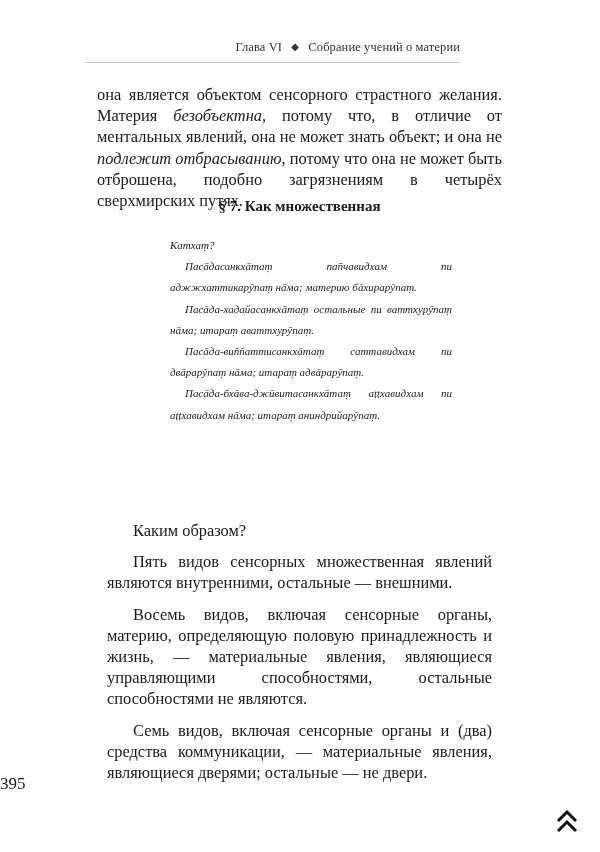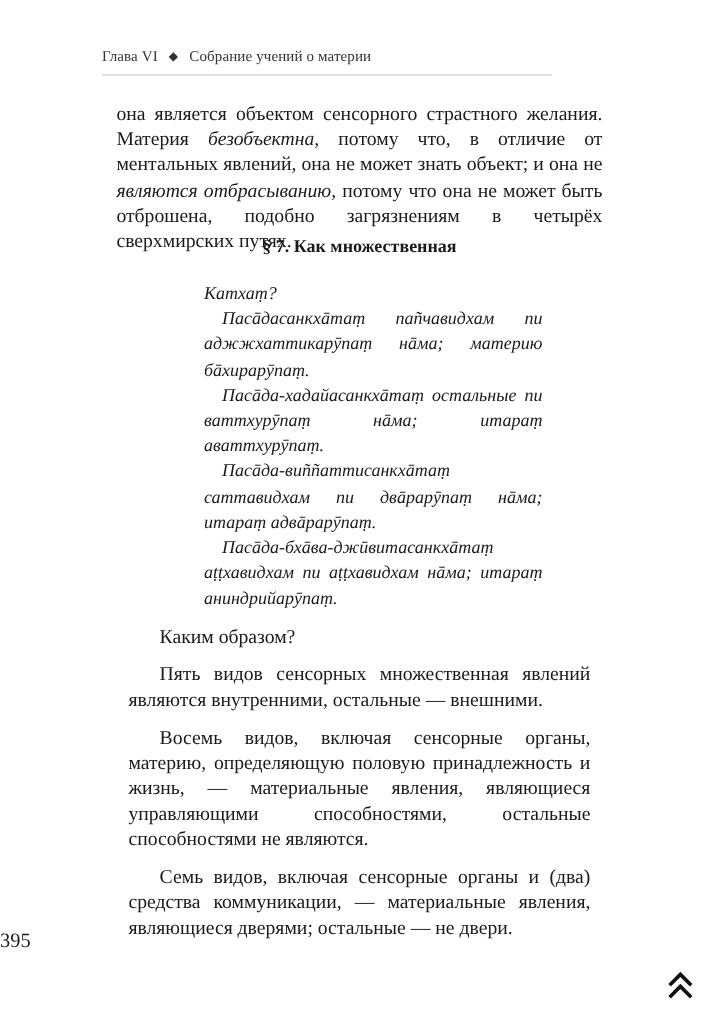--- a/index.html
+++ b/index.html
@@ -1,50 +1,50 @@
 <!DOCTYPE html>
 <html><head>
 <meta charset="utf-8">
 <style>
   html, body { margin:0; padding:0; background:#ffffff; }
   body { width:600px; height:852px; position:relative; overflow:hidden;
          font-family:"Liberation Serif", "DejaVu Serif", serif; color:#1a1a1a; }
-  .running-head { position:absolute; top:40px; left:85px; width:375px; text-align:left;
+  .running-head { position:absolute; top:40px; left:85px; width:375px; text-align:right;
          font-size:12.5px; color:#333; letter-spacing:0.1px; }
   .running-head .sep { display:inline-block; margin:0 6px; font-size:10px; vertical-align:1px; }
   .head-rule { position:absolute; top:62px; left:85px; width:375px; height:0;
          border-top:1px solid #cfcfcf; }
   .body-text { position:absolute; left:97px; width:405px; font-size:16.4px; line-height:21.2px;
          text-align:justify; }
   .p1 { top:84px; }
   .p1 p { margin:0; }
   .section-title { position:absolute; top:198px; left:97px; width:405px; text-align:center;
          font-weight:bold; font-size:15px; }
   .pali { position:absolute; top:235px; left:170px; width:282px; font-style:italic;
-         font-size:15px; line-height:21.2px; text-align:justify; }
+         font-size:11px; line-height:21.2px; text-align:justify; }
   .pali p { margin:0; }
   .pali .indent { text-indent:15px; }
   .answer { top:510px; }
   .answer p { margin:10px; text-indent:26px; }
   .answer p.flush { text-indent:26px; }
   .page-num { position:absolute; top:774px; left:0; width:600px; text-align:left; font-size:17px; }
   .scroll-top { position:absolute; left:554px; top:807px; width:26px; height:28px; cursor:pointer; }
 </style>
 </head>
 <body>
 
 <div class="running-head">
   <span>Глава VI</span>
   <span class="sep">◆</span>
   <span>Собрание учений о материи</span>
 </div>
 <div class="head-rule"></div>
 
 <div class="body-text p1">
-  <p><span>она является объектом сенсорного страстного желания. Материя </span><em>безобъектна,</em><span> потому что, в отличие от ментальных явлений, она не может знать объект; и она не </span><em>являются отбрасыванию</em><span>, потому что она не может быть отброшена, подобно загрязнениям в четырёх сверхмирских путях.</span></p>
+  <p><span>она является объектом сенсорного страстного желания. Материя </span><em>безобъектна,</em><span> потому что, в отличие от ментальных явлений, она не может знать объект; и она не </span><em>подлежит отбрасыванию</em><span>, потому что она не может быть отброшена, подобно загрязнениям в четырёх сверхмирских путях.</span></p>
 </div>
 
 <div class="section-title">§ 7. Как множественная</div>
 
 <div class="pali">
   <p>Катхаṃ?</p>
   <p class="indent">Пасāдасанкхāтаṃ пañчавидхам пи аджжхаттикарӯпаṃ нāма; материю бāхирарӯпаṃ.</p>
   <p class="indent">Пасāда-хадайасанкхāтаṃ остальные пи ваттхурӯпаṃ нāма; итараṃ аваттхурӯпаṃ.</p>
   <p class="indent">Пасāда-виññаттисанкхāтаṃ саттавидхам пи двāрарӯпаṃ нāма; итараṃ адвāрарӯпаṃ.</p>
   <p class="indent">Пасāда-бхāва-джӣвитасанкхāтаṃ аṭṭхавидхам пи аṭṭхавидхам нāма; итараṃ аниндрийарӯпаṃ.</p>

